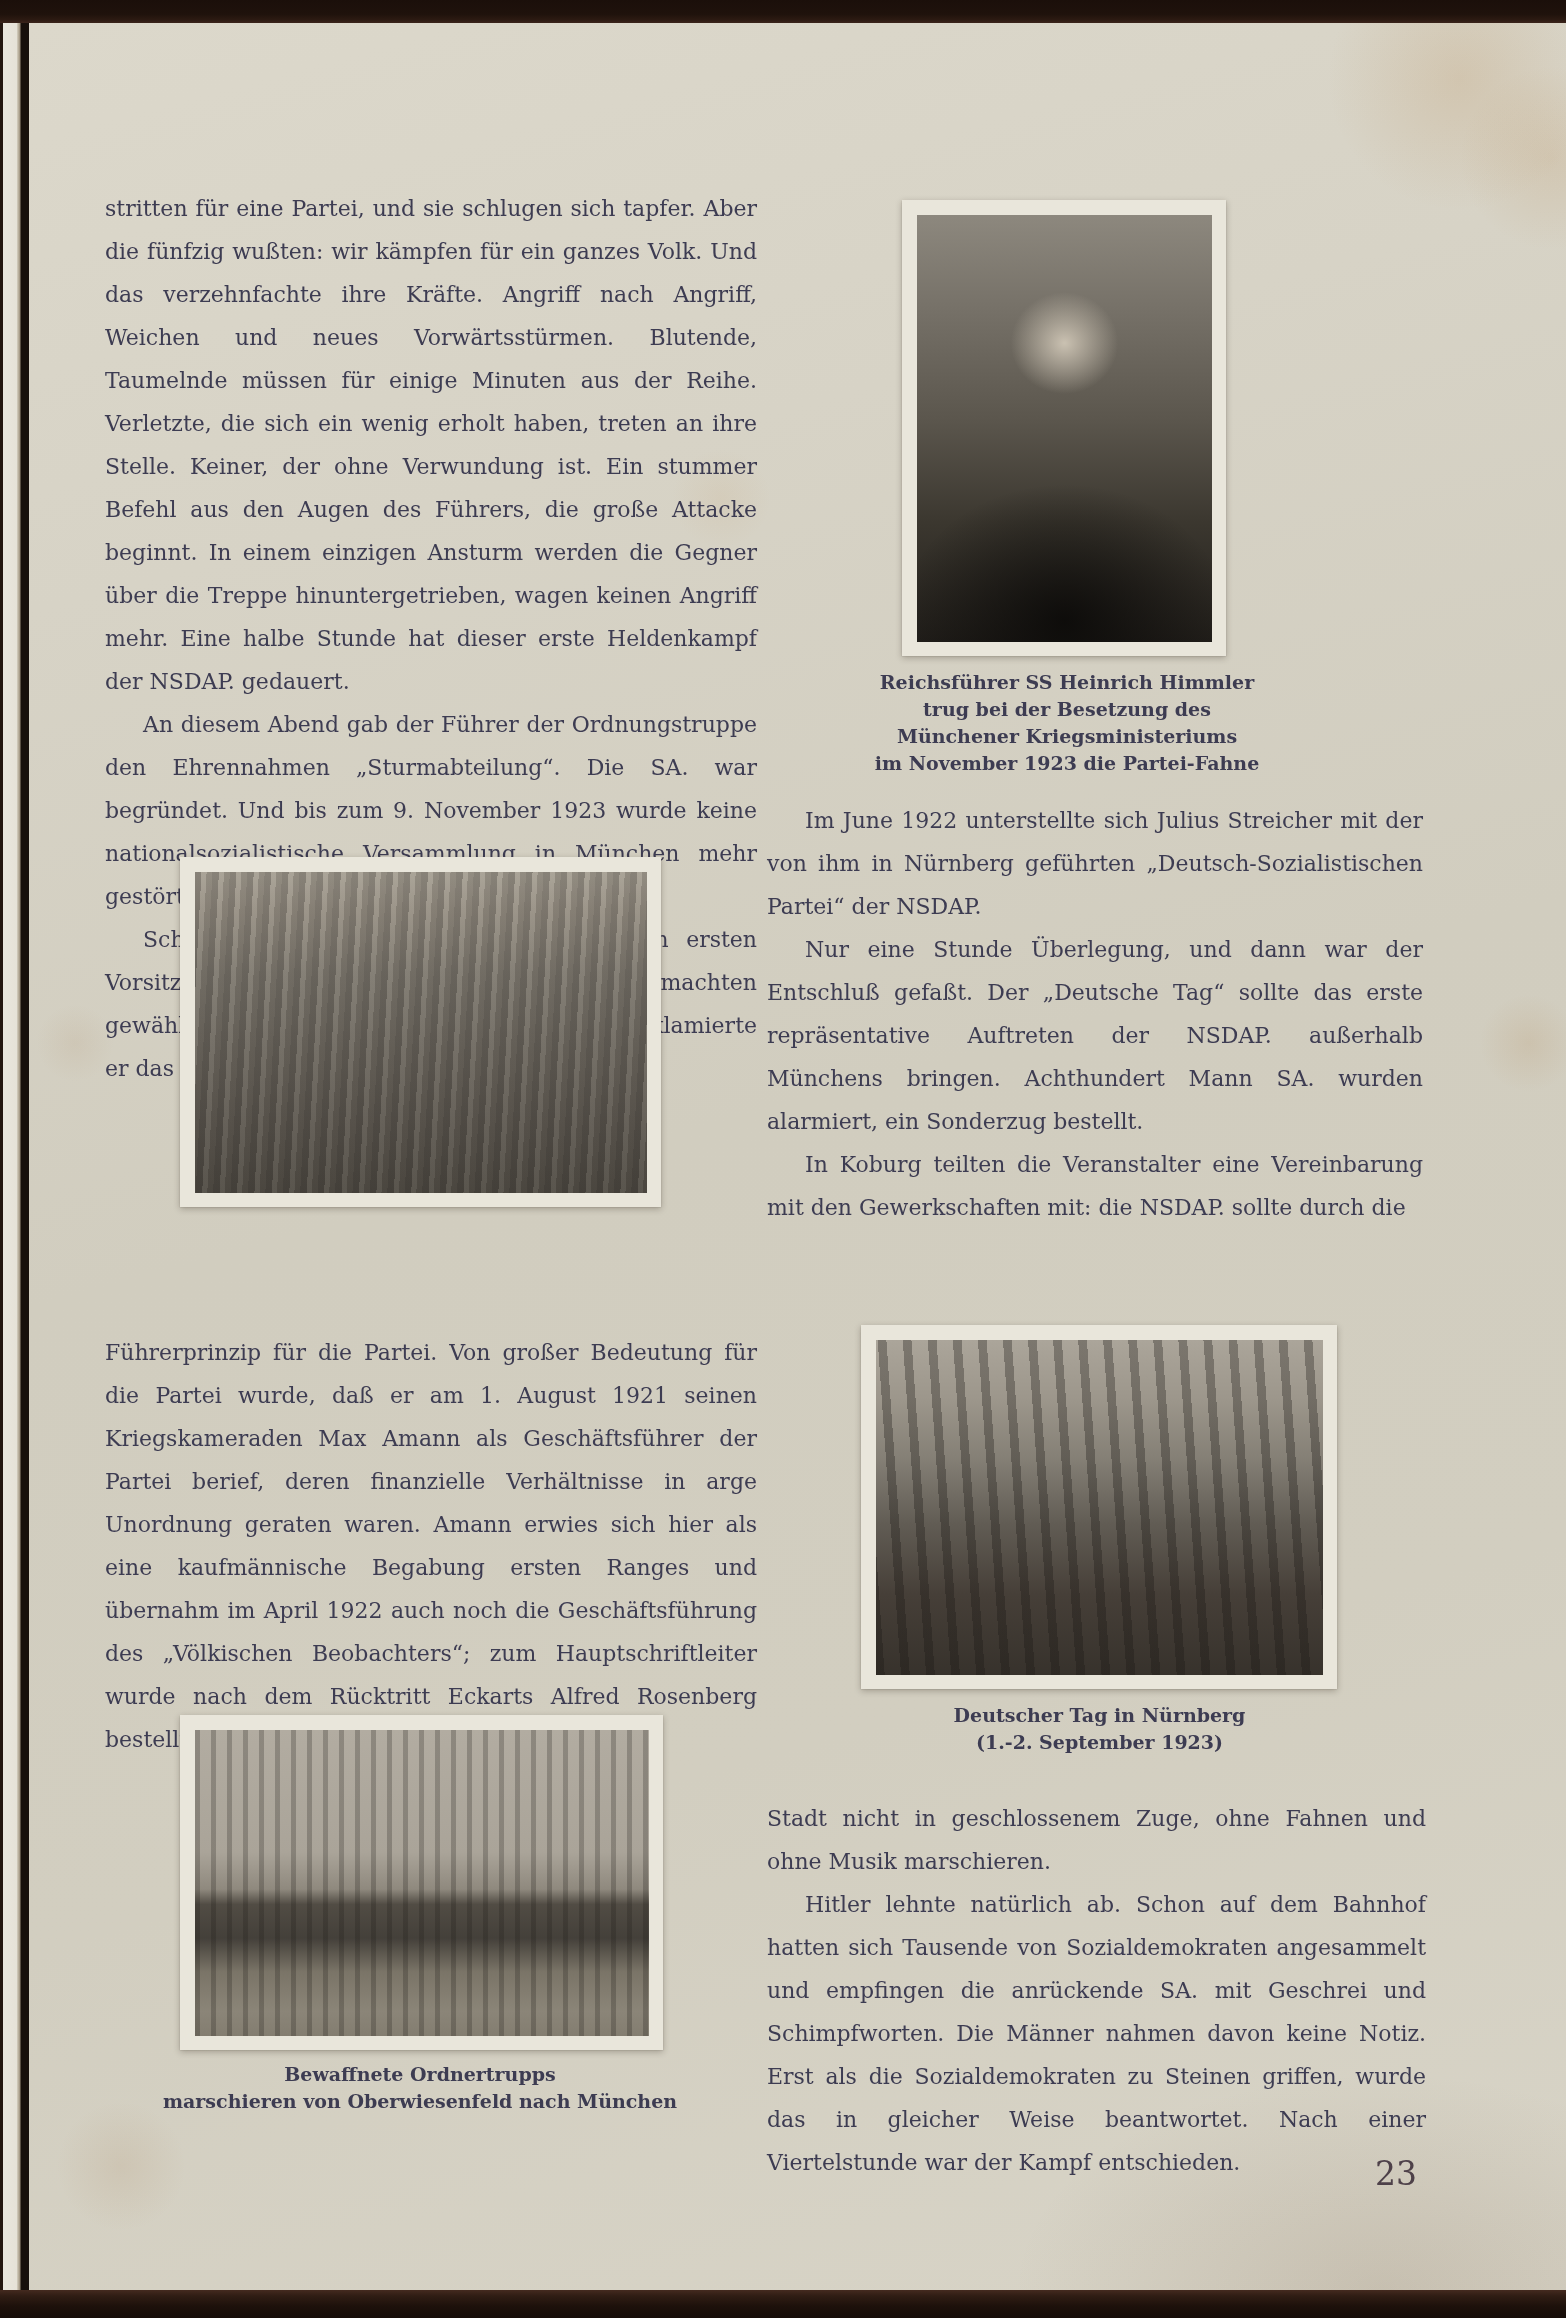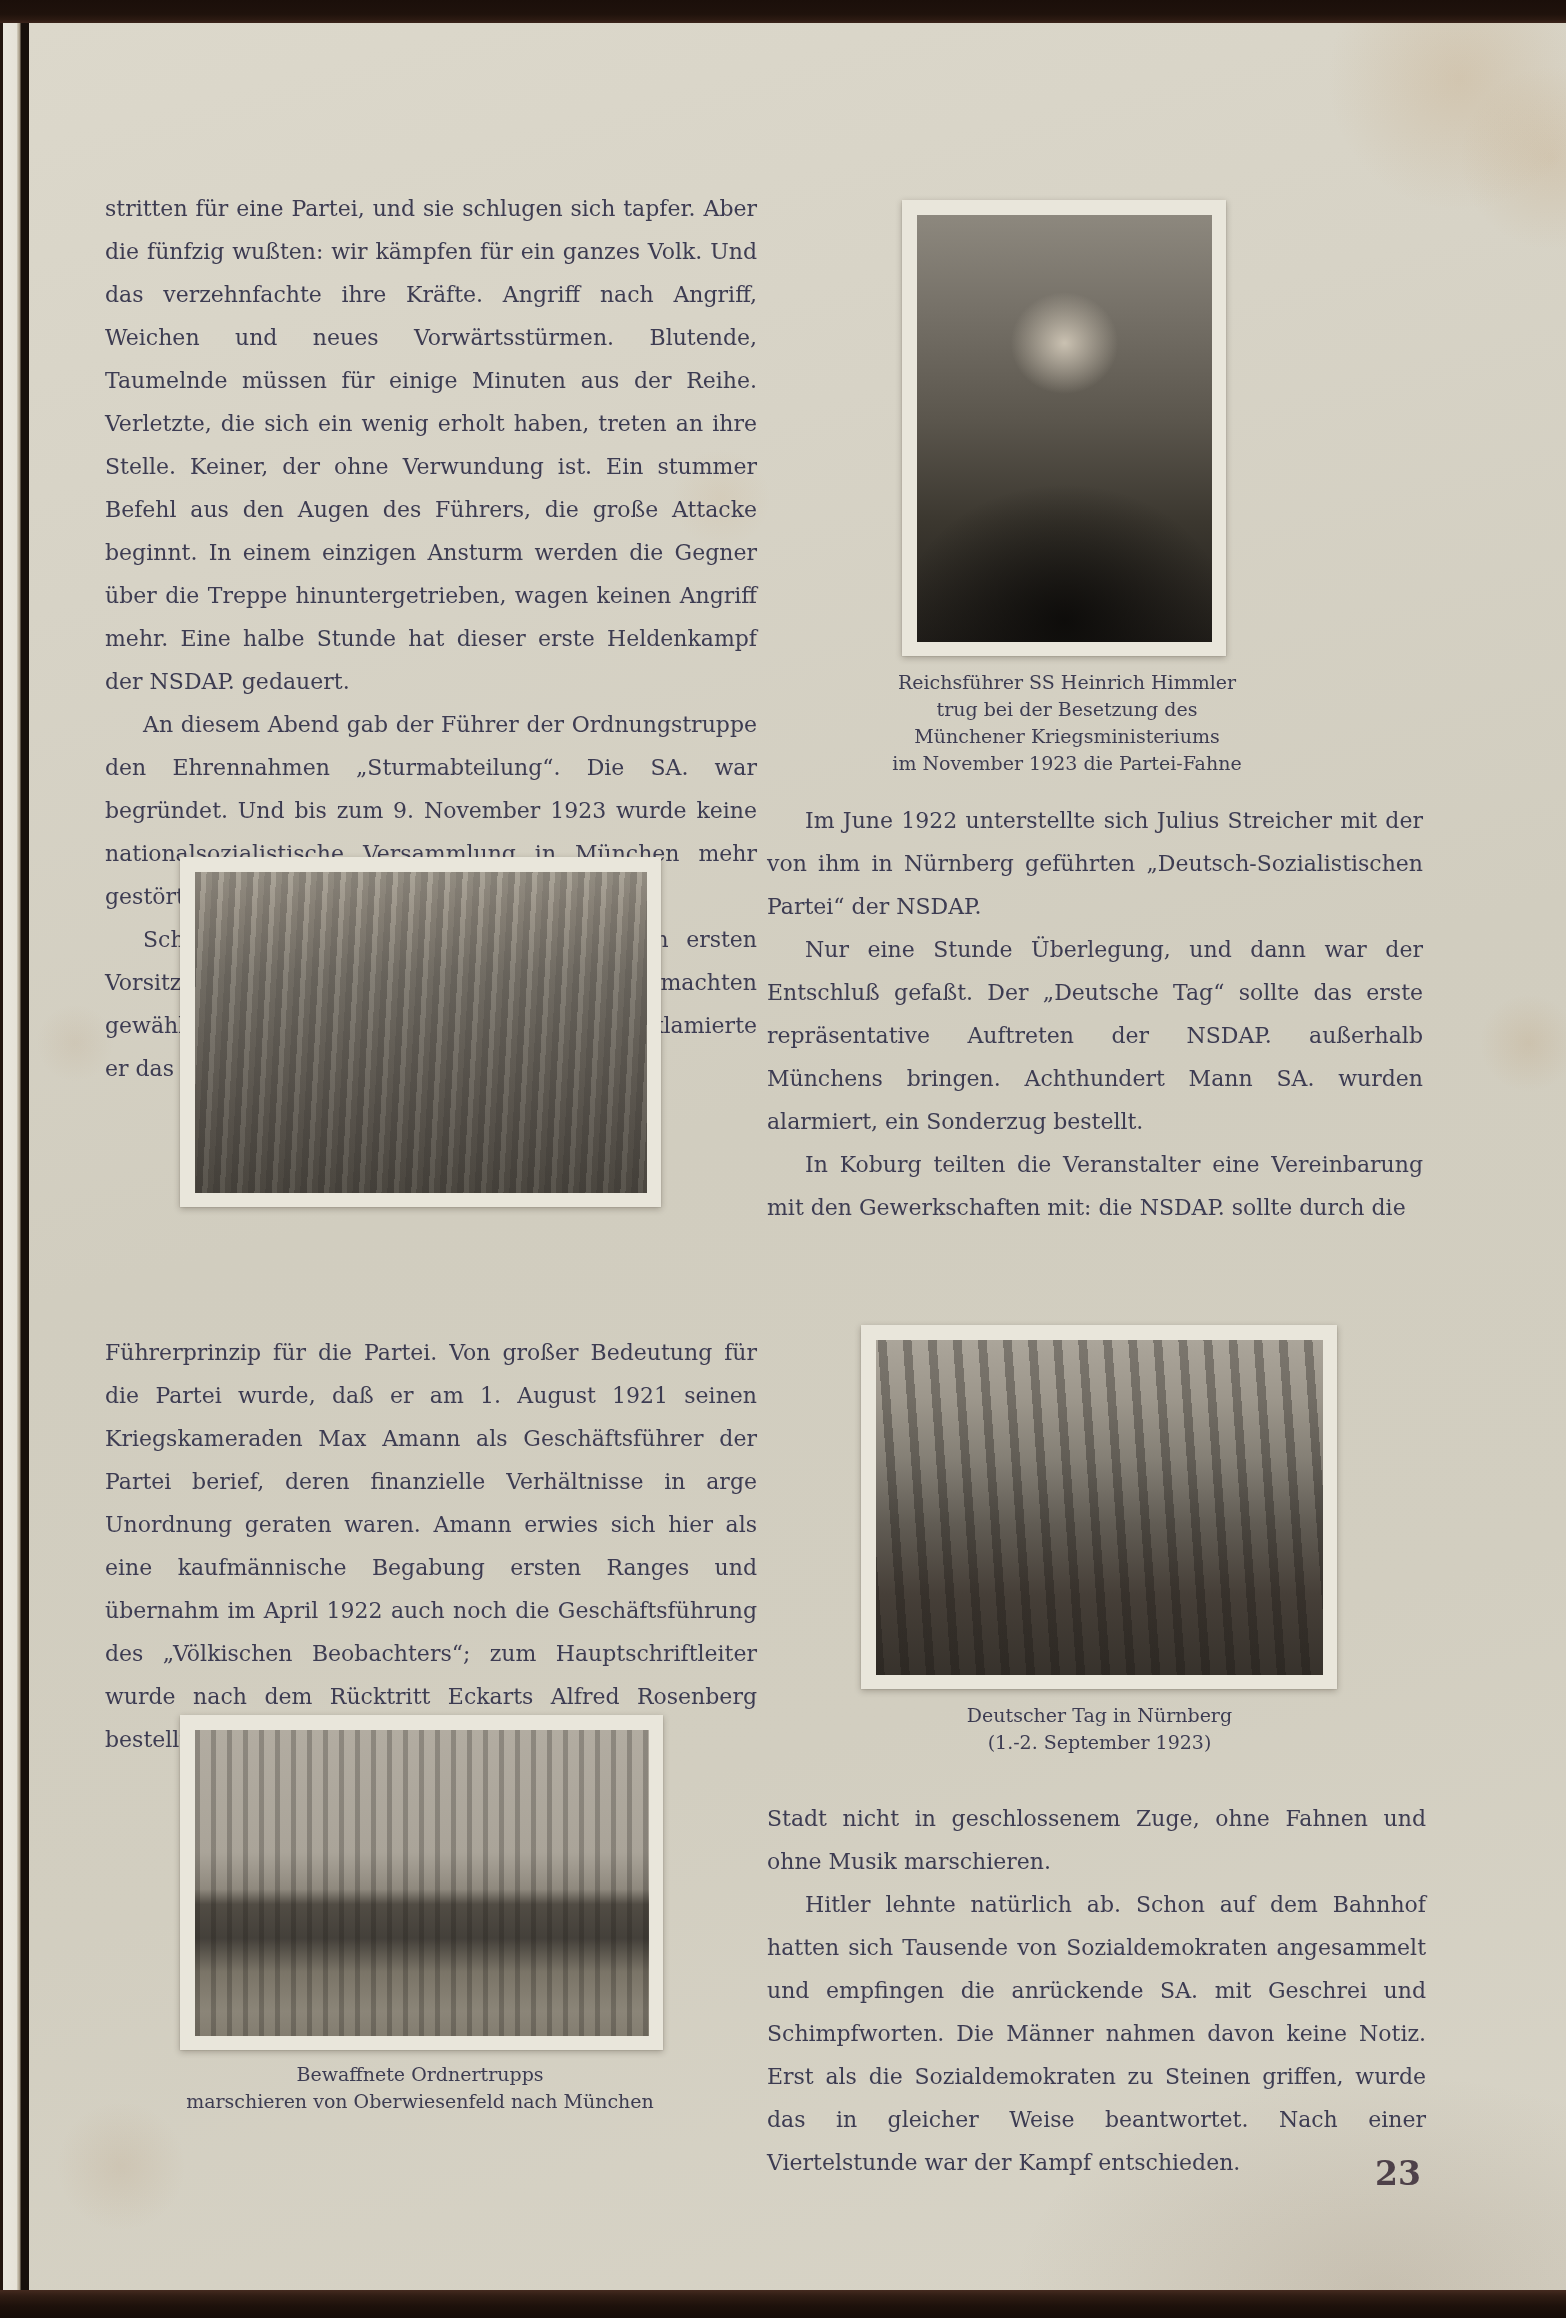--- a/index.html
+++ b/index.html
@@ -45,23 +45,23 @@
       linear-gradient(180deg,#a6a094 0%,#968f84 12%,#7d786f 32%,#6c675f 55%,#5b564f 80%,#4e4a43 100%);}
   .ph-rally{background:
       repeating-linear-gradient(86deg, rgba(24,21,18,.32) 0 8.7px, rgba(0,0,0,0) 8.7px 25px),
       linear-gradient(180deg,#aba59a 0%,#9c968b 18%,#858076 35%,#615c54 55%,#463f38 76%,#37322c 100%);}
   .ph-march{background:
       repeating-linear-gradient(90deg, rgba(30,27,23,.25) 0 5px, rgba(0,0,0,0) 5px 16px),
       linear-gradient(180deg,#b2aca1 0%,#aaa499 40%,#8f897e 52%,#514c44 57%,#44403a 68%,#7a7467 79%,#8b8578 92%,#837d70 100%);}
 
   
   .caption{position:absolute;color:#3d3c52;font-size:19px;line-height:27px;
-    font-weight:normal;text-align:center;white-space:pre-line;}
+    font-weight:bold;text-align:center;white-space:pre-line;}
 
-  .pagenum{position:absolute;color:#4e4149;font-size:33px;line-height:33px;font-weight:bold;}
+  .pagenum{position:absolute;color:#4e4149;font-size:33px;line-height:33px;}
 </style>
 </head>
 <body>
 
 <div class="stage">
 
   <div class="edge-left"></div>
 
   <div class="paper">
 

